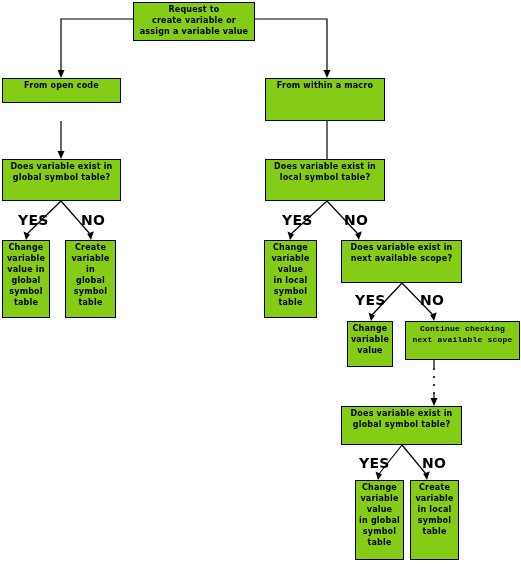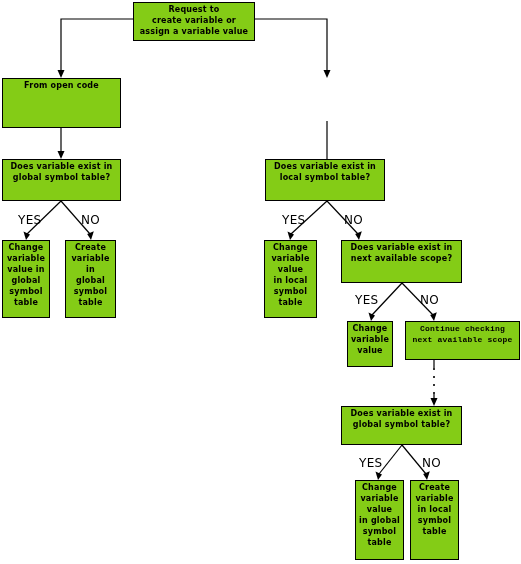--- a/index.html
+++ b/index.html
@@ -32,22 +32,22 @@
     padding: 1px 2px;
     z-index: 3;
   }
   .node-label {
     display: block;
     width: 100%;
     white-space: pre-line;
   }
   .edge-label {
     position: absolute;
-    font-weight: normal;
-    font-size: 12px;
+    font-weight: bold;
+    font-size: 14px;
     line-height: 10px;
     color: #000000;
     letter-spacing: 0.3px;
     z-index: 4;
     white-space: nowrap;
   }
   svg.wires {
     position: absolute;
     left: 0;
     top: 0;
@@ -114,24 +114,27 @@
     <line x1="402" y1="445" x2="426" y2="474"></line>
     <polygon class="head" points="427,480 423.2,474 429.8,471.3"></polygon>
   </svg>
 
   <div class="node" style="left:133px; top:2px; width:122px; height:39px;">
     <span class="node-label">Request to
 create variable or
 assign a variable value</span>
   </div>
 
-  <div class="node" style="left:2px; top:78px; width:119px; height:50px;">
+  <div class="node" style="left:2px; top:78px; width:119px; height:25px;">
     <span class="node-label">From open code</span>
   </div>
 
+  <div class="node" style="left:265px; top:78px; width:120px; height:43px;">
+    <span class="node-label">From within a macro</span>
+  </div>
 
   <div class="node" style="left:2px; top:159px; width:119px; height:42px;">
     <span class="node-label">Does variable exist in
 global symbol table?</span>
   </div>
 
   <div class="node" style="left:265px; top:159px; width:120px; height:42px;">
     <span class="node-label">Does variable exist in
 local symbol table?</span>
   </div>

